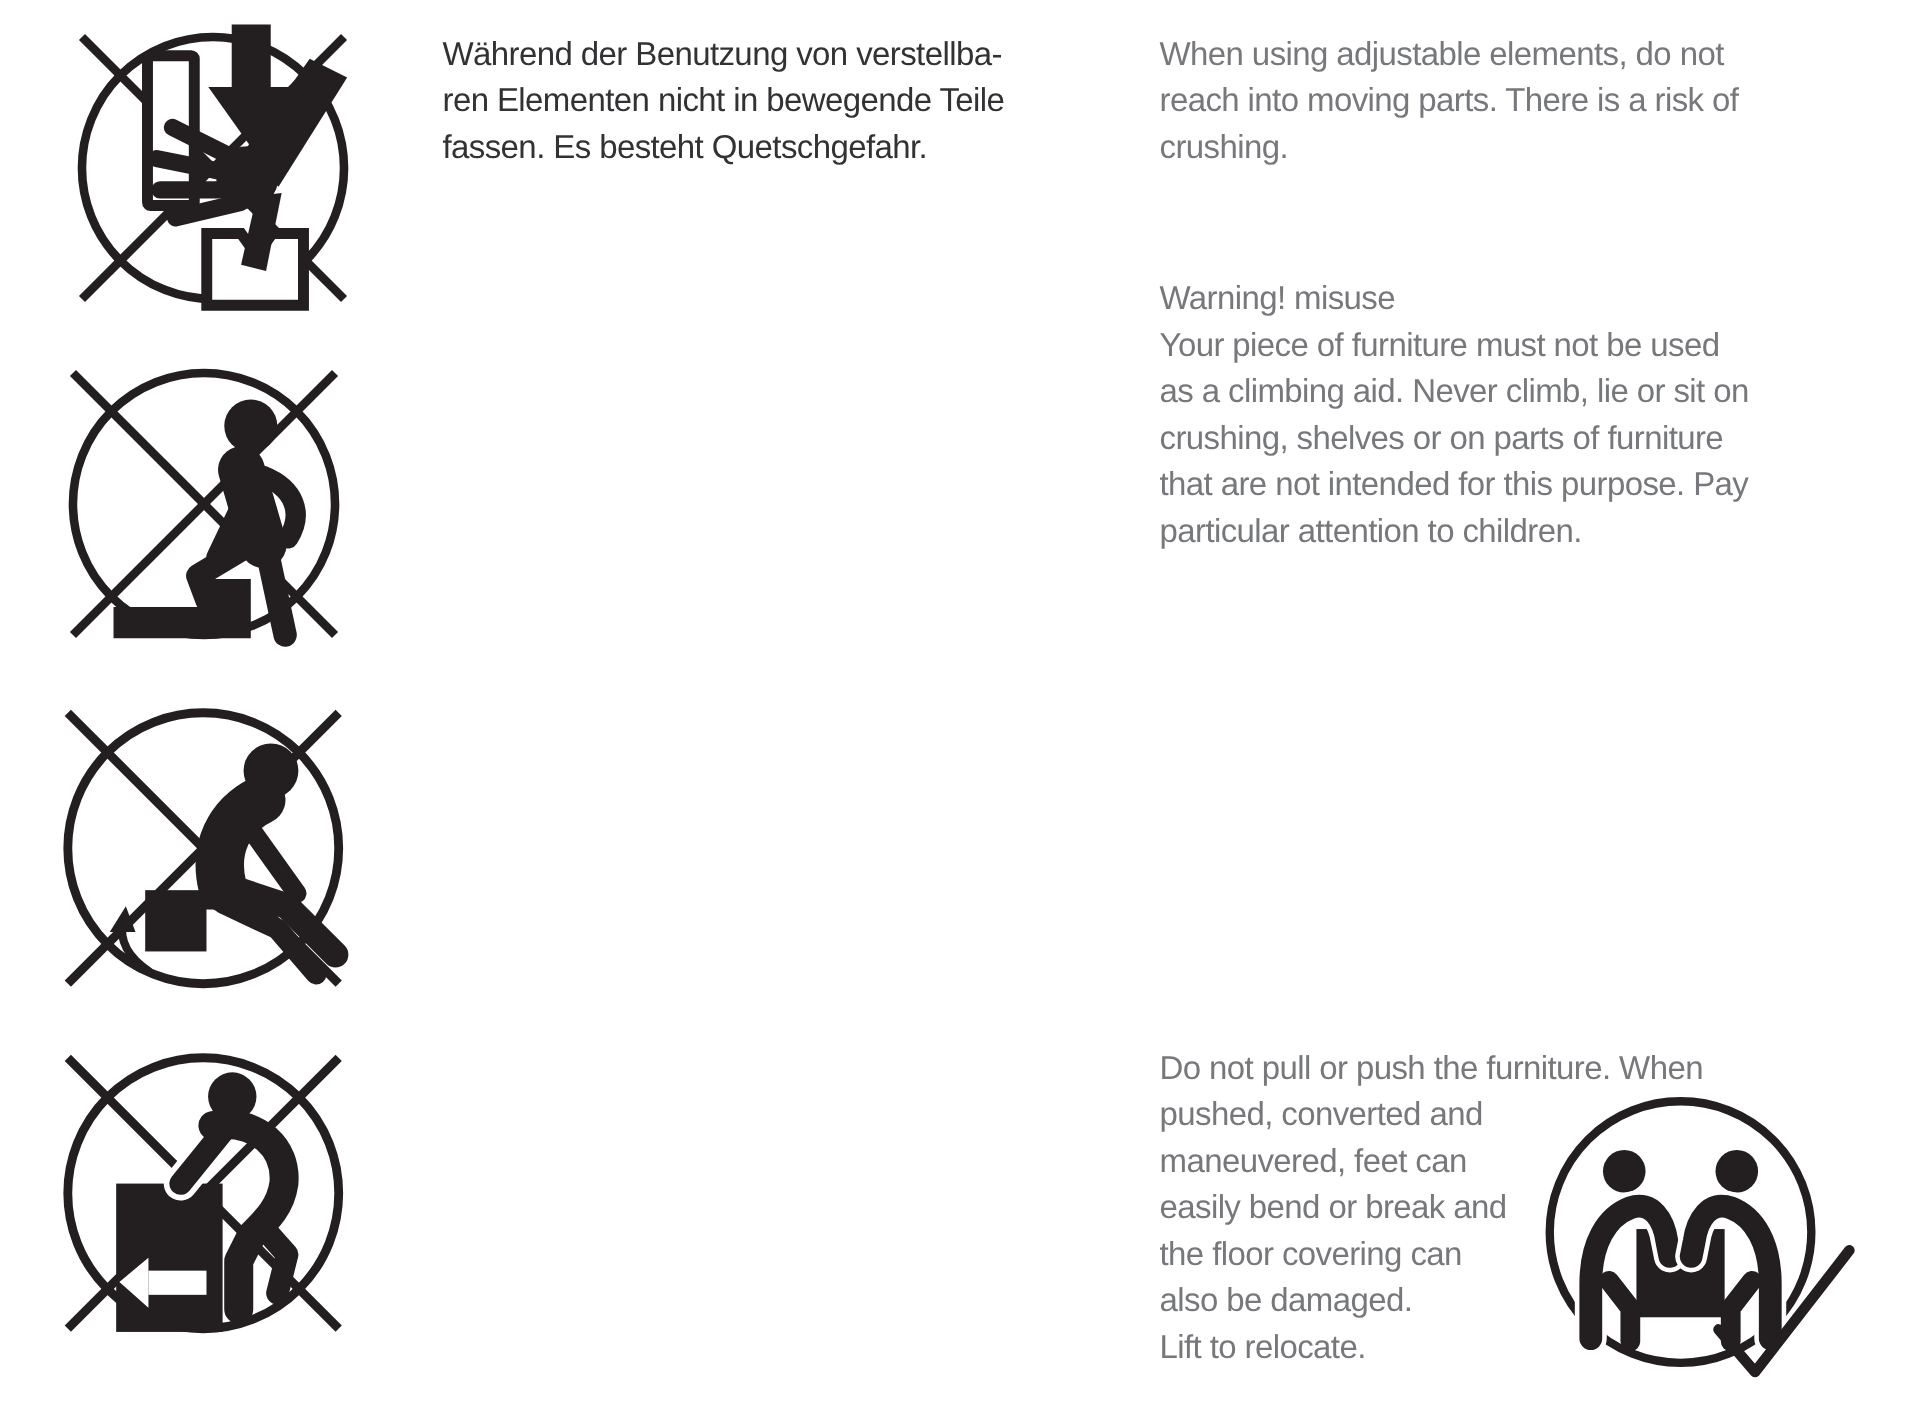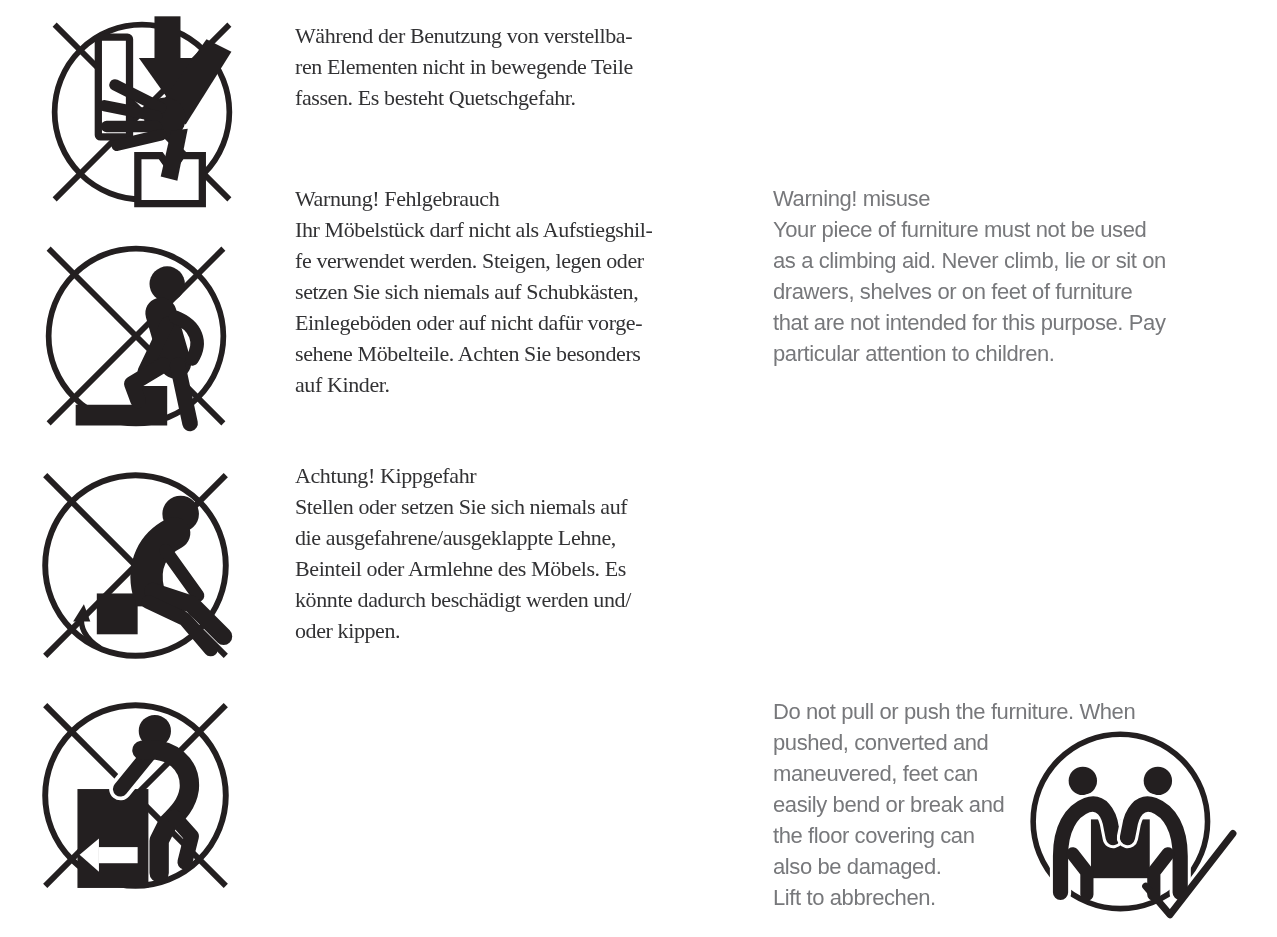--- a/index.html
+++ b/index.html
@@ -7,21 +7,21 @@
   }
   html,body{margin:0;padding:0;background:var(--bg);}
   .page{
     position:relative;width:1277px;height:937px;background:var(--bg);
     font-family:"Liberation Sans","DejaVu Sans",sans-serif;overflow:hidden;
   }
   .txt{
     position:absolute;white-space:pre;font-size:22px;line-height:31px;
     letter-spacing:-0.4px;
   }
-  .de{color:var(--de);left:295px;width:460px;font-family:Liberation Serif, serif;}
+  .de{color:var(--de);left:295px;width:460px;}
   .en{color:var(--en);left:773px;width:500px;}
   .icon-box{position:absolute;}
   .icon-box svg{display:block;width:100%;height:100%;}
   .ring{fill:none;stroke:var(--pict);stroke-width:5.5px;}
   .xline{stroke:var(--pict);stroke-width:5.5px;}
   .fig{fill:var(--pict);}
   .stk{fill:none;stroke:var(--pict);stroke-linecap:round;stroke-linejoin:round;}
   .wstk{fill:none;stroke:#ffffff;stroke-linecap:round;stroke-linejoin:round;}
 </style>
 </head>
@@ -52,20 +52,23 @@
         <path d="M114,114 L66,114"></path>
         <path d="M118,122 L76,132"></path>
       </g>
 
       <path class="fig" d="M128,118 L118,162 L134,166 L144,116 Z"></path>
     </svg>
   </div>
   <div class="txt de" style="top:20px">Während der Benutzung von verstellba-
 ren Elementen nicht in bewegende Teile
 fassen. Es besteht Quetschgefahr.</div>
+  <div class="txt en" style="top:20px">When using adjustable elements, do not
+reach into moving parts. There is a risk of
+crushing.</div>
 
   <div class="icon-box" style="left:32px;top:232px;width:208px;height:208px">
     <svg viewBox="0 0 200 200">
       <line class="xline" x1="16" y1="16" x2="184" y2="184"></line>
       <line class="xline" x1="184" y1="16" x2="16" y2="184"></line>
       <circle class="ring" cx="100" cy="100" r="84"></circle>
 
       <path class="fig" d="M42,186 L42,166 L104,166 L104,148 L130,148 L130,186 Z"></path>
 
       <circle class="fig" cx="130" cy="50" r="17"></circle>
@@ -74,31 +77,24 @@
 
       <path class="stk" stroke-width="13" d="M130,88 L108,134"></path>
 
       <path class="stk" stroke-width="13" d="M138,82 C158,90 164,106 154,122"></path>
 
       <path class="stk" stroke-width="15" d="M126,128 L96,146 L102,162"></path>
 
       <path class="stk" stroke-width="15" d="M140,128 L152,184"></path>
     </svg>
   </div>
-  <div class="txt de" style="top:183px">Warnung! Fehlgebrauch
-Ihr Möbelstück darf nicht als Aufstiegshil-
-fe verwendet werden. Steigen, legen oder
-setzen Sie sich niemals auf Schubkästen,
-Einlegeböden oder auf nicht dafür vorge-
-sehene Möbelteile. Achten Sie besonders
-auf Kinder.</div>
   <div class="txt en" style="top:183px">Warning! misuse
 Your piece of furniture must not be used
 as a climbing aid. Never climb, lie or sit on
-drawers, shelves or on feet of furniture
+crushing, shelves or on parts of furniture
 that are not intended for this purpose. Pay
 particular attention to children.</div>
 
   <div class="icon-box" style="left:28px;top:458px;width:215px;height:215px">
     <svg viewBox="0 0 200 200">
       <line class="xline" x1="16" y1="16" x2="184" y2="184"></line>
       <line class="xline" x1="184" y1="16" x2="16" y2="184"></line>
       <circle class="ring" cx="100" cy="100" r="84"></circle>
 
       <rect class="fig" x="64" y="126" width="38" height="38"></rect>
@@ -110,26 +106,20 @@
 
       <path class="stk" stroke-width="12" d="M128,86 L158,128"></path>
 
       <path class="stk" stroke-width="16" d="M116,124 L152,136 L182,166"></path>
       <path class="stk" stroke-width="13" d="M112,134 L146,150 L170,178"></path>
 
       <path class="stk" stroke-width="5" d="M66,176 C54,168 48,158 50,146"></path>
       <polygon class="fig" points="42,152 52,136 58,152"></polygon>
     </svg>
   </div>
-  <div class="txt de" style="top:460px">Achtung! Kippgefahr
-Stellen oder setzen Sie sich niemals auf
-die ausgefahrene/ausgeklappte Lehne,
-Beinteil oder Armlehne des Möbels. Es
-könnte dadurch beschädigt werden und/
-oder kippen.</div>
 
   <div class="icon-box" style="left:28px;top:688px;width:215px;height:215px">
     <svg viewBox="0 0 200 200">
       <line class="xline" x1="16" y1="16" x2="184" y2="184"></line>
       <line class="xline" x1="184" y1="16" x2="16" y2="184"></line>
       <circle class="ring" cx="100" cy="100" r="84"></circle>
 
       <rect class="fig" x="46" y="94" width="66" height="92"></rect>
 
       <rect x="66" y="148" width="36" height="15" fill="#ffffff"></rect>
@@ -144,21 +134,21 @@
 
       <path class="stk" stroke-width="14" d="M136,120 L152,138 L146,162"></path>
     </svg>
   </div>
   <div class="txt en" style="top:696px">Do not pull or push the furniture. When
 pushed, converted and
 maneuvered, feet can
 easily bend or break and
 the floor covering can
 also be damaged.
-Lift to abbrechen.</div>
+Lift to relocate.</div>
 
   <div class="icon-box" style="left:1022px;top:722px;width:218px;height:213px">
     <svg viewBox="0 0 215 210">
       <circle class="ring" cx="97" cy="98" r="86"></circle>
 
       <circle class="fig" cx="60" cy="58" r="14"></circle>
       <circle class="fig" cx="134" cy="58" r="14"></circle>
 
       <rect class="fig" x="68" y="96" width="58" height="58"></rect>
 

